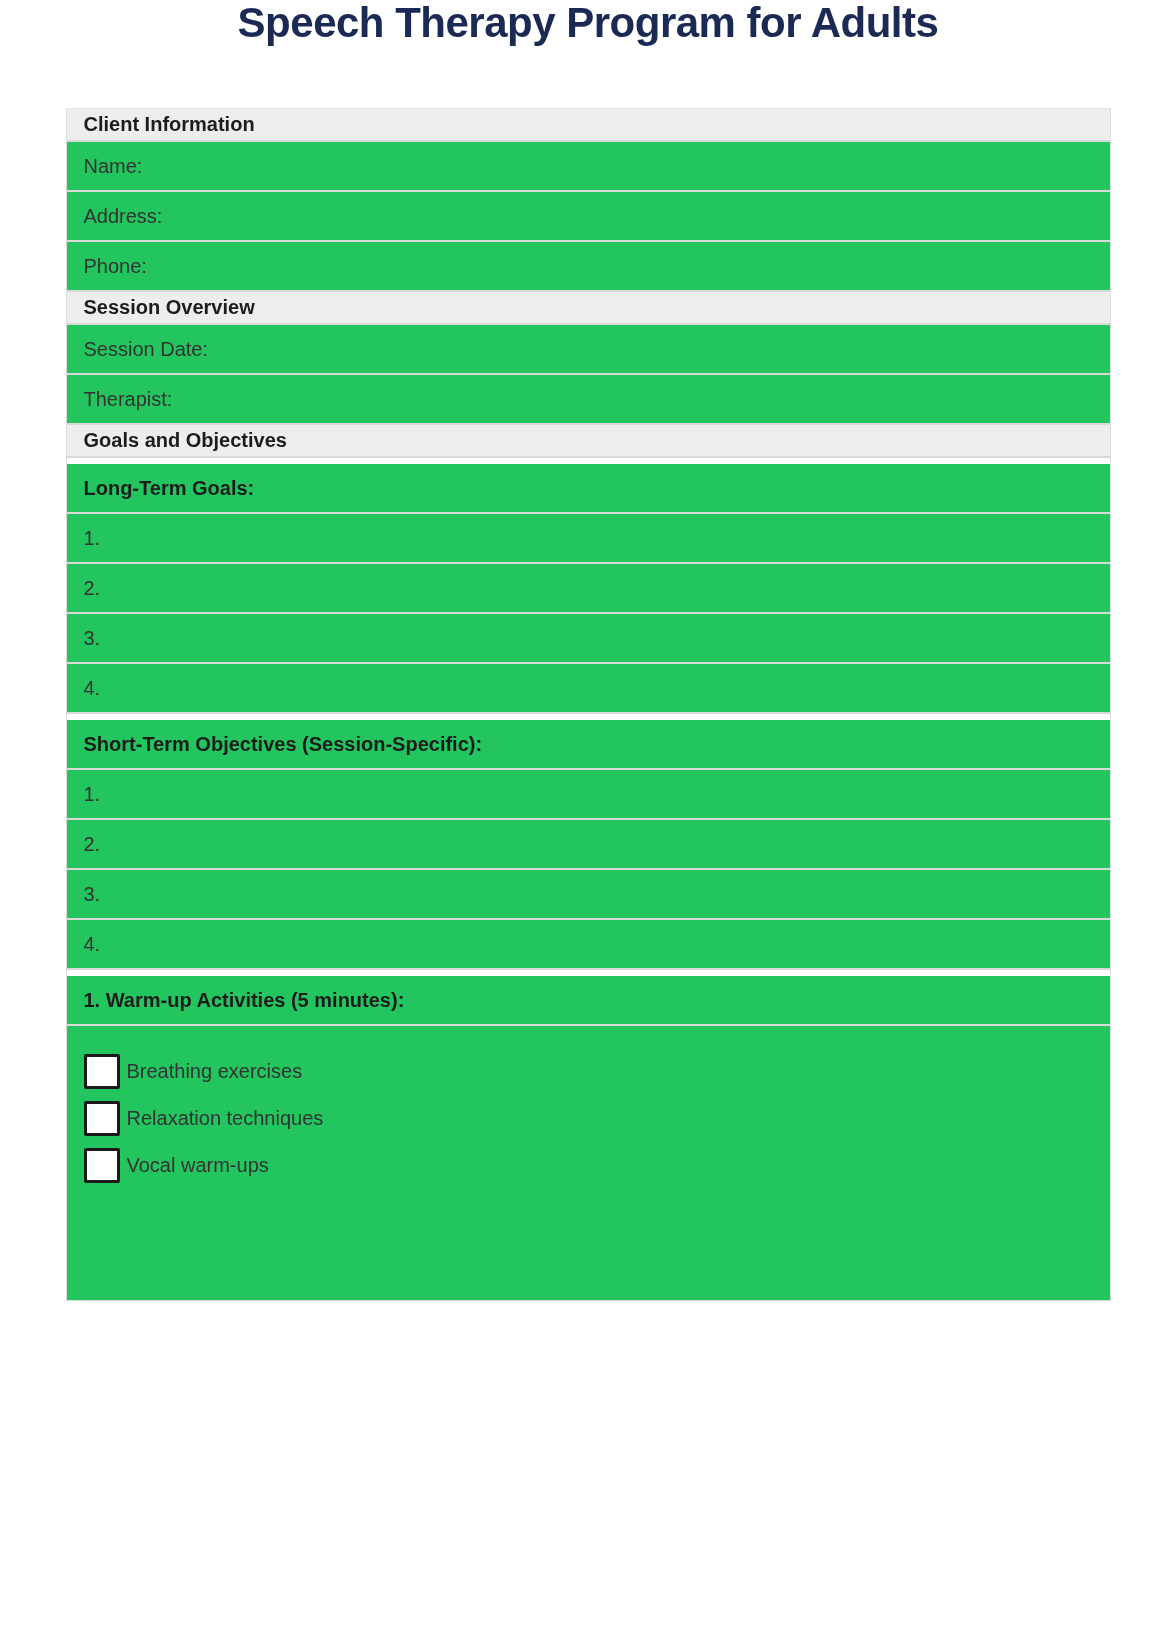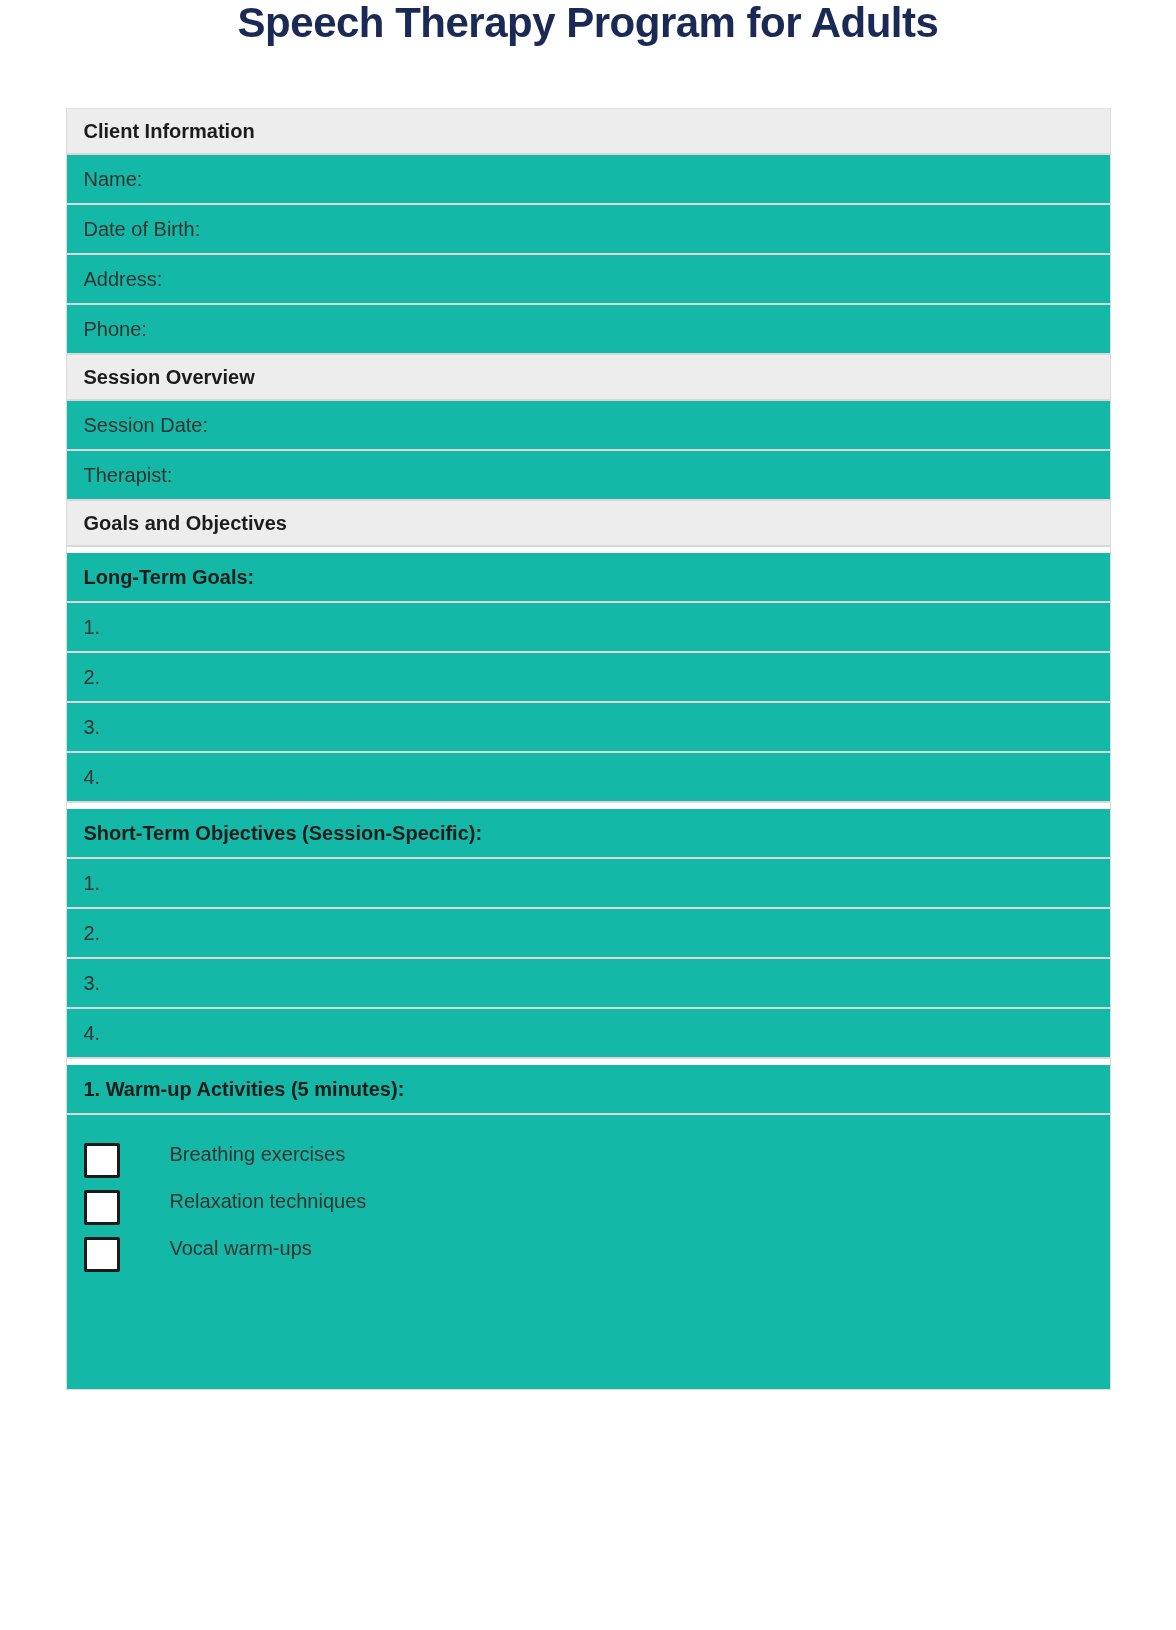--- a/index.html
+++ b/index.html
@@ -35,45 +35,45 @@
     background: #ffffff;
   }
   .row {
     height: 50px;
     display: flex;
     align-items: center;
     padding: 0 17px;
     border-bottom: 2px solid var(--row-border);
     font-size: 20px;
     color: var(--body-text);
-    background: #14b8a6;
+    background: #22c55e;
   }
   .row:last-child { border-bottom: none; }
   .row.section {
-    height: 46px;
+    height: 33px;
     background: var(--section-header-bg);
     font-weight: bold;
     color: var(--header-text);
   }
   .row.subheading {
     font-weight: bold;
     color: var(--header-text);
     margin-top: 6px;
   }
   .row.checkbox-group {
     height: 274px;
     display: block;
     padding: 28px 17px 0 17px;
     border-bottom: none;
   }
   .check-item {
     display: flex;
+    align-items: center;
     height: 35px;
     margin-bottom: 12px;
-    gap: 43px;
   }
   .checkbox {
     width: 36px;
     height: 35px;
     flex: 0 0 36px;
     border: 3px solid var(--checkbox-border);
     border-radius: 2px;
     background: #ffffff;
     margin-right: 7px;
     cursor: pointer;
@@ -84,21 +84,20 @@
   }
 </style>
 </head>
 <body>
 
 <h1 class="page-title">Speech Therapy Program for Adults</h1>
 
 <div class="form-table">
   <div class="row section">Client Information</div>
   <div class="row field">Name:</div>
-  <div class="row field">Date of Birth:</div>
   <div class="row field">Address:</div>
   <div class="row field">Phone:</div>
   <div class="row section">Session Overview</div>
   <div class="row field">Session Date:</div>
   <div class="row field">Therapist:</div>
   <div class="row section">Goals and Objectives</div>
   <div class="row subheading">Long-Term Goals:</div>
   <div class="row field">1.</div>
   <div class="row field">2.</div>
   <div class="row field">3.</div>

